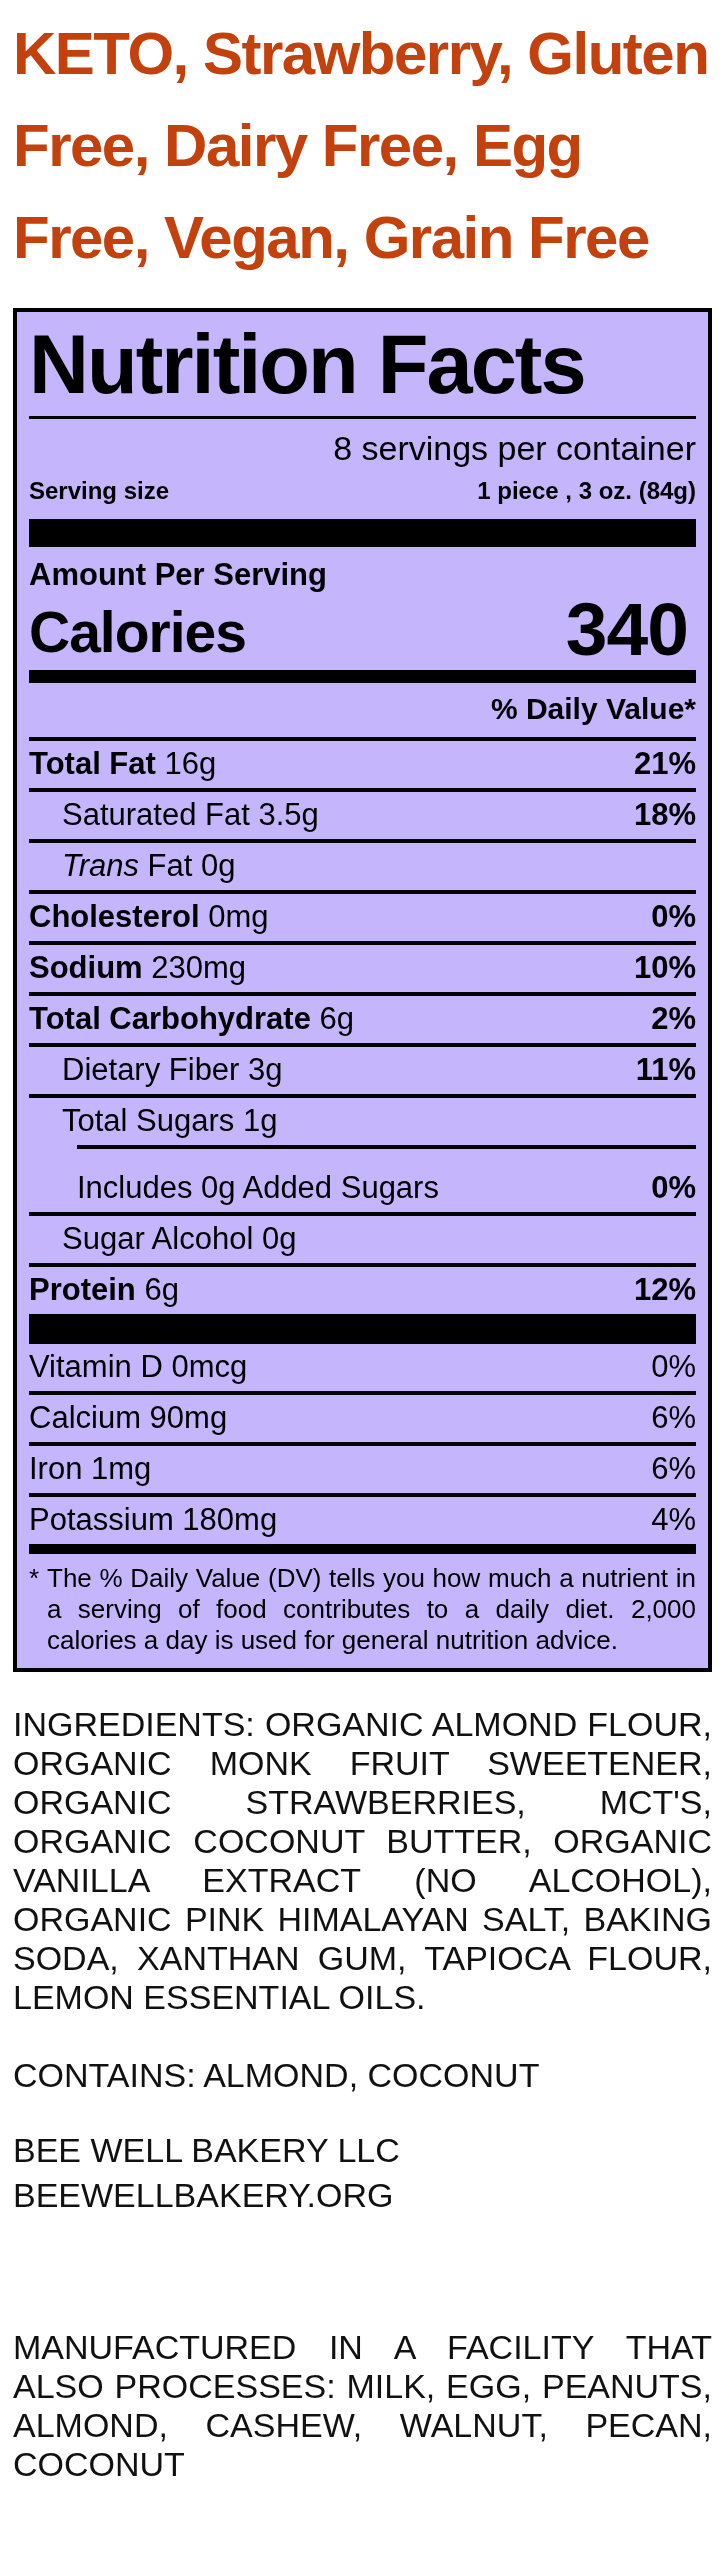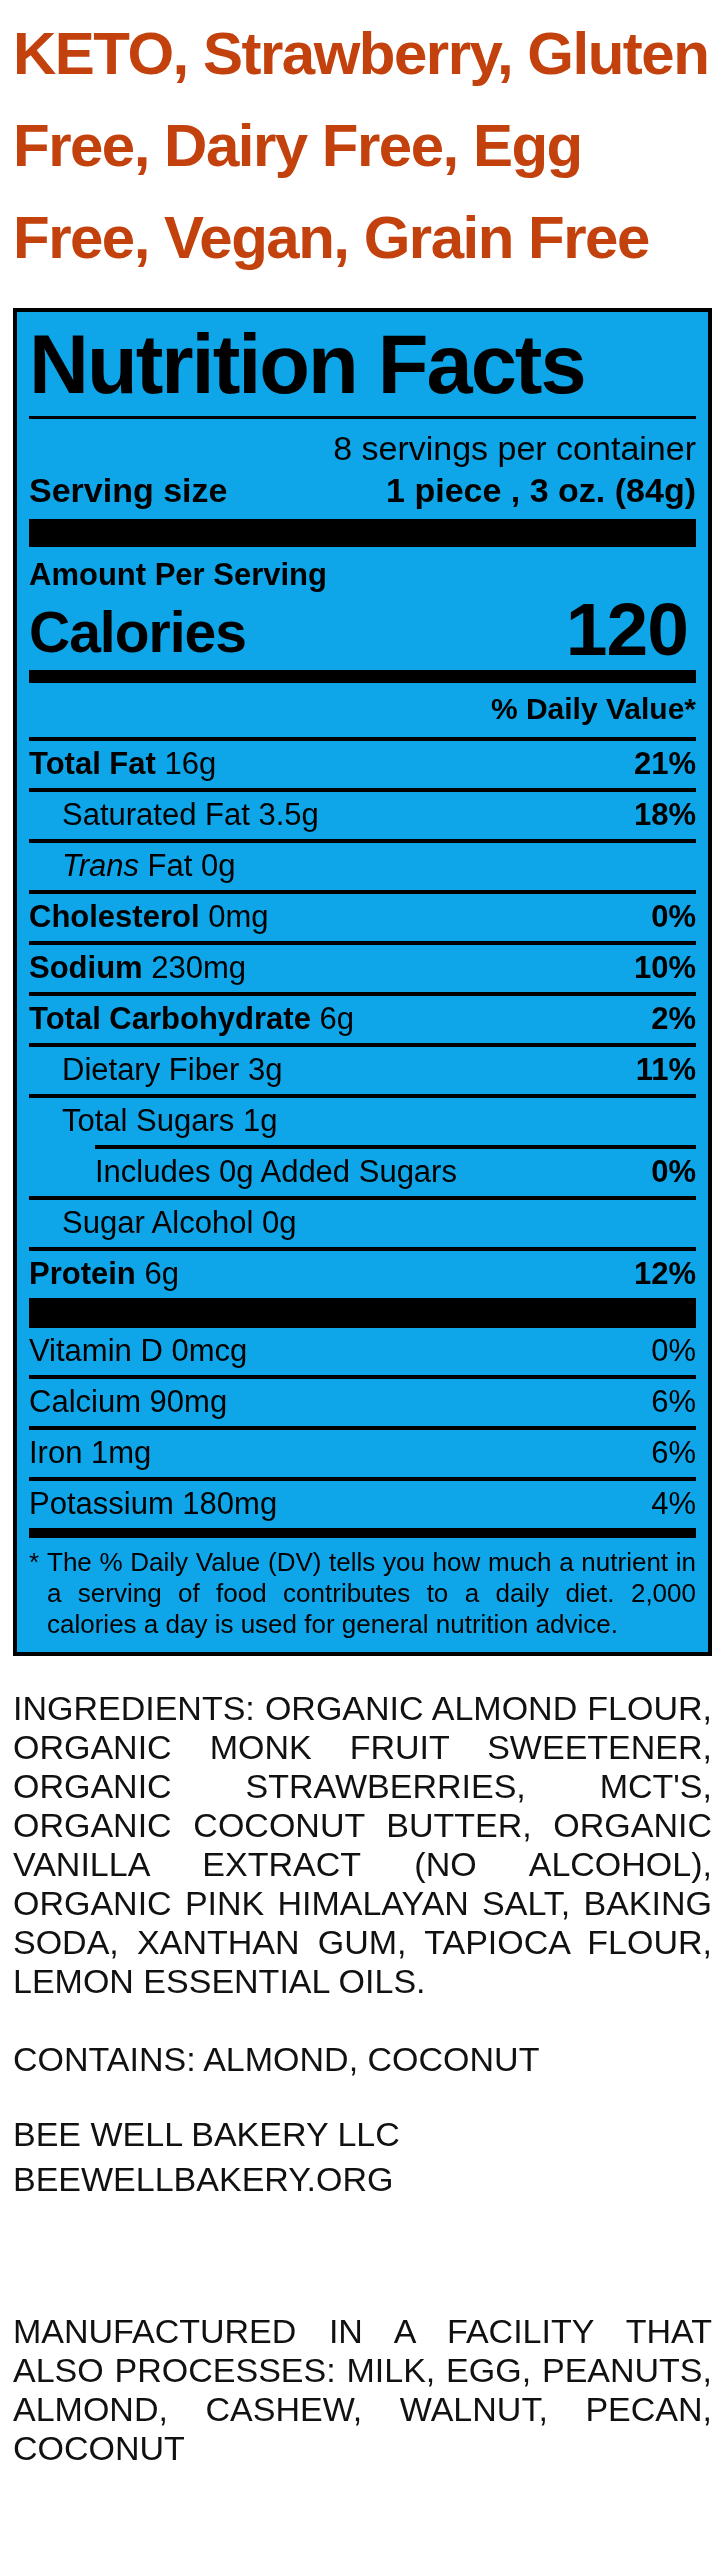--- a/index.html
+++ b/index.html
@@ -20,34 +20,34 @@
     font-weight: 700;
     letter-spacing: -1.5px;
     color: #c2410c;
     margin-bottom: 24px;
   }
 
   
   .nf-box {
     border: 4px solid #000;
     padding: 8px 12px 12px 12px;
-    background: #0ea5e9;
+    background: #c4b5fd;
   }
   .nf-title {
     font-size: 83px;
     font-weight: 700;
     letter-spacing: -2px;
     line-height: 1.08;
     white-space: nowrap;
   }
   .nf-title-rule { border-top: 3px solid #000; margin: 6px 0 8px 0; }
   .nf-servings { font-size: 34px; line-height: 43px; text-align: right; }
   .nf-serving-row {
     display: flex; justify-content: space-between; align-items: baseline;
-    font-size: 34px; font-weight: 700; line-height: 41px;
+    font-size: 24px; font-weight: 700; line-height: 41px;
     padding-bottom: 8px;
   }
   .bar { background: #000; width: 100%; }
   .bar-28 { height: 28px; }
   .bar-13 { height: 13px; }
   .bar-30 { height: 30px; }
   .bar-10 { height: 10px; }
 
   .nf-aps { font-size: 31px; font-weight: 700; line-height: 37px; margin-top: 9px; }
   .nf-cal-row {
@@ -68,24 +68,24 @@
     font-size: 31px; line-height: 36px;
     padding: 5px 0 6px 0;
   }
   .nf-row .nname i { font-style: italic; }
   .nf-row .nname b { font-weight: 700; }
   .nf-row .dv-bold { font-weight: 700; }
   .indent-1 .nname { padding-left: 33px; display: inline-block; }
   
   .nf-row-partial { border-top: none; padding: 0; display: block; }
   .nf-row-partial .partial-inner {
-    margin-left: 66px;
+    margin-left: 48px;
     border-top: 4px solid #000;
     display: flex; justify-content: space-between; align-items: baseline;
-    padding: 5px 0 6px 0;
+    padding: 21px 0 6px 0;
   }
   .vit-row { font-weight: 400; }
   .vit-row.no-top { border-top: none; }
 
   .nf-footnote {
     display: flex;
     padding-top: 9px;
     font-size: 26px; line-height: 31px;
   }
   .nf-footnote .star { flex: 0 0 18px; }
@@ -117,21 +117,21 @@
       <span>Serving size</span>
       <span>1 piece , 3 oz. (84g)</span>
     </div>
 
     <div class="bar bar-28"></div>
 
     <div class="nf-aps">Amount Per Serving</div>
 
     <div class="nf-cal-row">
       <span class="nf-cal-label">Calories</span>
-      <span class="nf-cal-value">120</span>
+      <span class="nf-cal-value">340</span>
     </div>
 
     <div class="bar bar-13"></div>
 
     <div class="nf-dv-header">% Daily Value*</div>
 
     <div class="nf-row">
       <span class="nname"><i></i><b>Total Fat</b><span> 16g</span></span>
       <span class="dv-bold">21%</span>
     </div>

